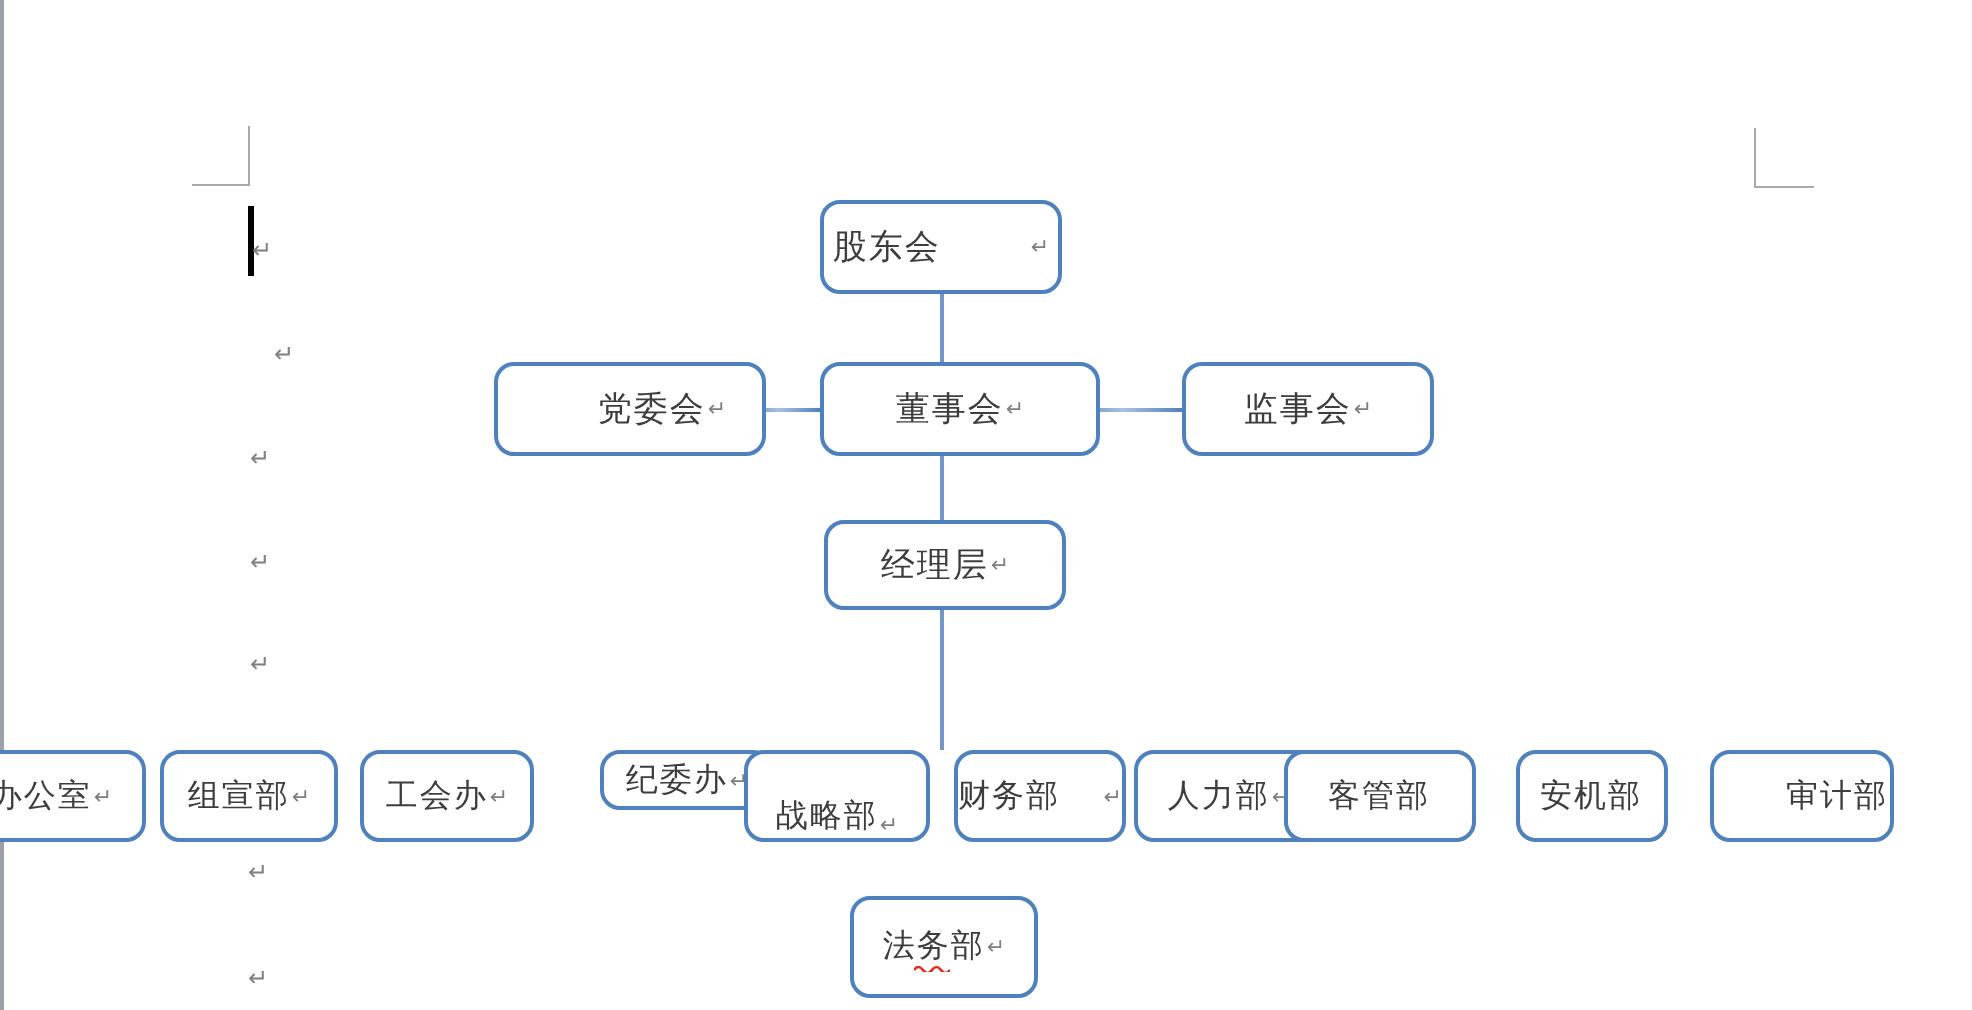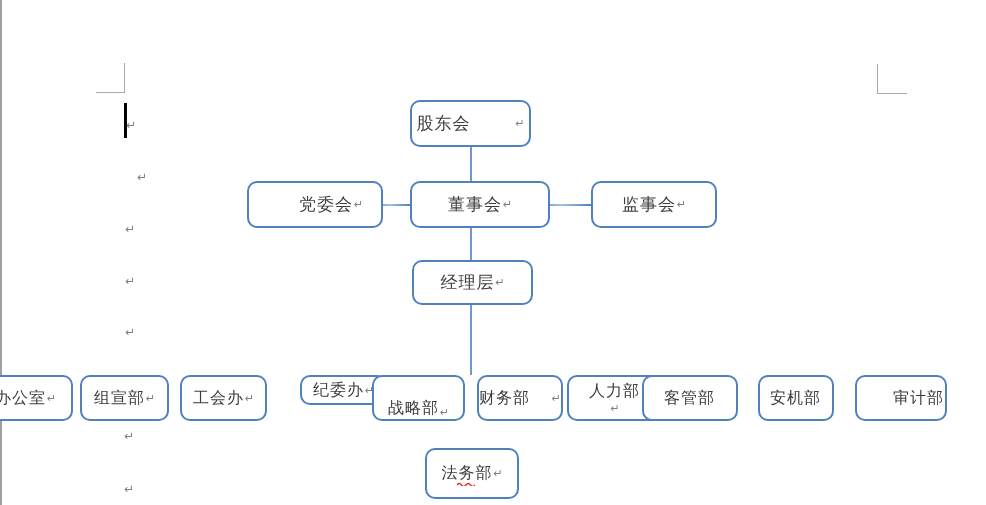--- a/index.html
+++ b/index.html
@@ -91,21 +91,21 @@
       <span class="pmark">↵</span>
   </div>
   <div class="node small" style="left:372px;top:375px;width:93px;height:46px;align-items:flex-end;">
     <span>战略部</span>
       <span class="pmark">↵</span>
   </div>
   <div class="node small" style="left:477px;top:375px;width:86px;height:46px;justify-content:space-between;">
     <span>财务部</span>
       <span class="pmark">↵</span>
   </div>
-  <div class="node small" style="left:567px;top:375px;width:95px;height:46px;flex-direction:column;">
+  <div class="node small" style="left:567px;top:375px;width:95px;height:46px;">
     <span>人力部</span>
       <span class="pmark">↵</span>
   </div>
   <div class="node small" style="left:642px;top:375px;width:96px;height:46px;">
     <span>客管部</span>
       <span class="pmark"></span>
   </div>
   <div class="node small" style="left:758px;top:375px;width:76px;height:46px;">
     <span>安机部</span>
       <span class="pmark"></span>

